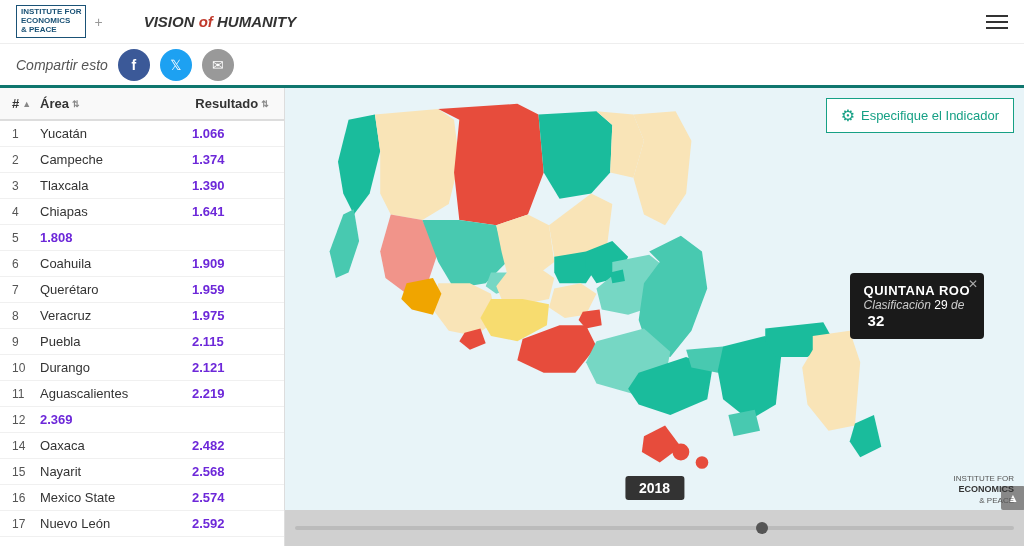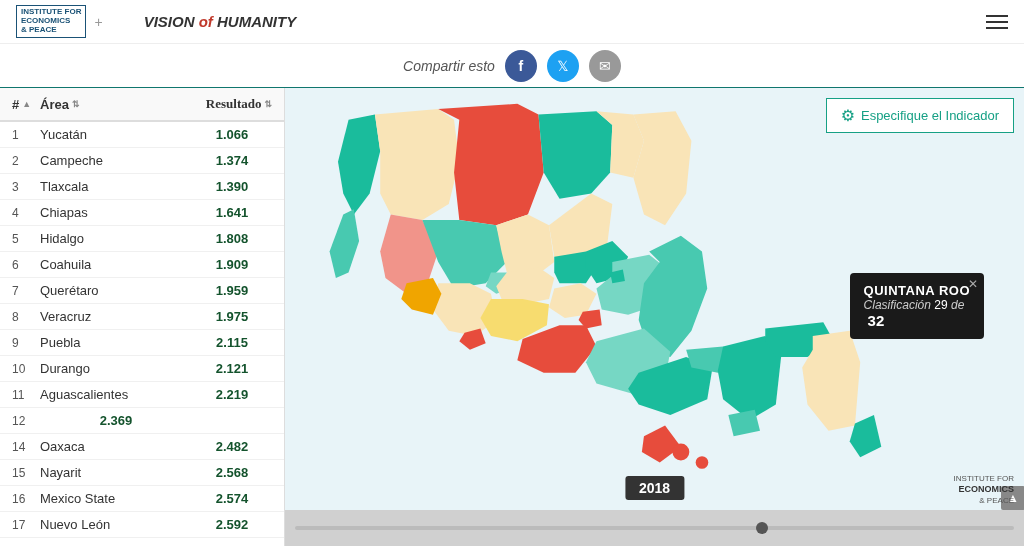--- a/index.html
+++ b/index.html
@@ -19,23 +19,22 @@
     .logo-plus { color: #999; font-size: 14px; }
     .hamburger { cursor: pointer; display: flex; flex-direction: column; gap: 4px; }
     .hamburger span { display: block; width: 22px; height: 2px; background: #333; }
 
     
     .share-bar {
       display: flex;
       align-items: center;
       padding: 8px 16px;
       gap: 10px;
-      border-bottom: 1px solid #0f766e;
+      border-bottom: 3px solid #0f766e;
       height: 44px;
-      justify-content: center;
     }
     .share-label { font-style: italic; color: #555; font-size: 14px; }
     .share-btn {
       width: 32px; height: 32px; border-radius: 50%; border: none;
       display: flex; align-items: center; justify-content: center;
       cursor: pointer; font-size: 14px; color: white;
     }
     .fb-btn { background: #3b5998; }
     .tw-btn { background: #1da1f2; }
     .em-btn { background: #999; }
@@ -74,21 +73,21 @@
 
     .table-row {
       display: grid;
       grid-template-columns: 28px 1fr 80px;
       padding: 5px 12px;
       border-bottom: 1px solid #f0f0f0;
       align-items: center;
     }
     .row-num { font-size: 12px; color: #555; }
     .row-area { font-size: 13px; color: #333; }
-    .row-result { font-size: 13px; color: #14532d; font-weight: bold; text-align: center; }
+    .row-result { font-size: 13px; color: #6d28d9; font-weight: bold; text-align: left; }
 
     
     .right-panel {
       flex: 1;
       position: relative;
       background: #e8f4f8;
       overflow: hidden;
     }
 
     .indicator-btn {
@@ -254,21 +253,21 @@
   <div class="left-panel">
     <div class="table-header">
       <div class="th">
         <span>#</span>
         <span class="sort-icon">▲</span>
       </div>
       <div class="th">
         <span>Área</span>
         <span class="sort-icon">⇅</span>
       </div>
-      <div class="th" style="justify-content:flex-end;font-family:Liberation Serif, serif;">
+      <div class="th" style="justify-content:center;">
         <span>Resultado</span>
         <span class="sort-icon">⇅</span>
       </div>
     </div>
 
     <div id="table-body">
         <div class="table-row">
       <span class="row-num">1</span>
       <span class="row-area">Yucatán</span>
       <span class="row-result">1.066</span>
@@ -283,21 +282,20 @@
       <span class="row-area">Tlaxcala</span>
       <span class="row-result">1.390</span>
     </div>
         <div class="table-row">
       <span class="row-num">4</span>
       <span class="row-area">Chiapas</span>
       <span class="row-result">1.641</span>
     </div>
         <div class="table-row">
       <span class="row-num">5</span>
-      <span class="row-area">Hidalgo</span>
       <span class="row-result">1.808</span>
     </div>
         <div class="table-row">
       <span class="row-num">6</span>
       <span class="row-area">Coahuila</span>
       <span class="row-result">1.909</span>
     </div>
         <div class="table-row">
       <span class="row-num">7</span>
       <span class="row-area">Querétaro</span>

